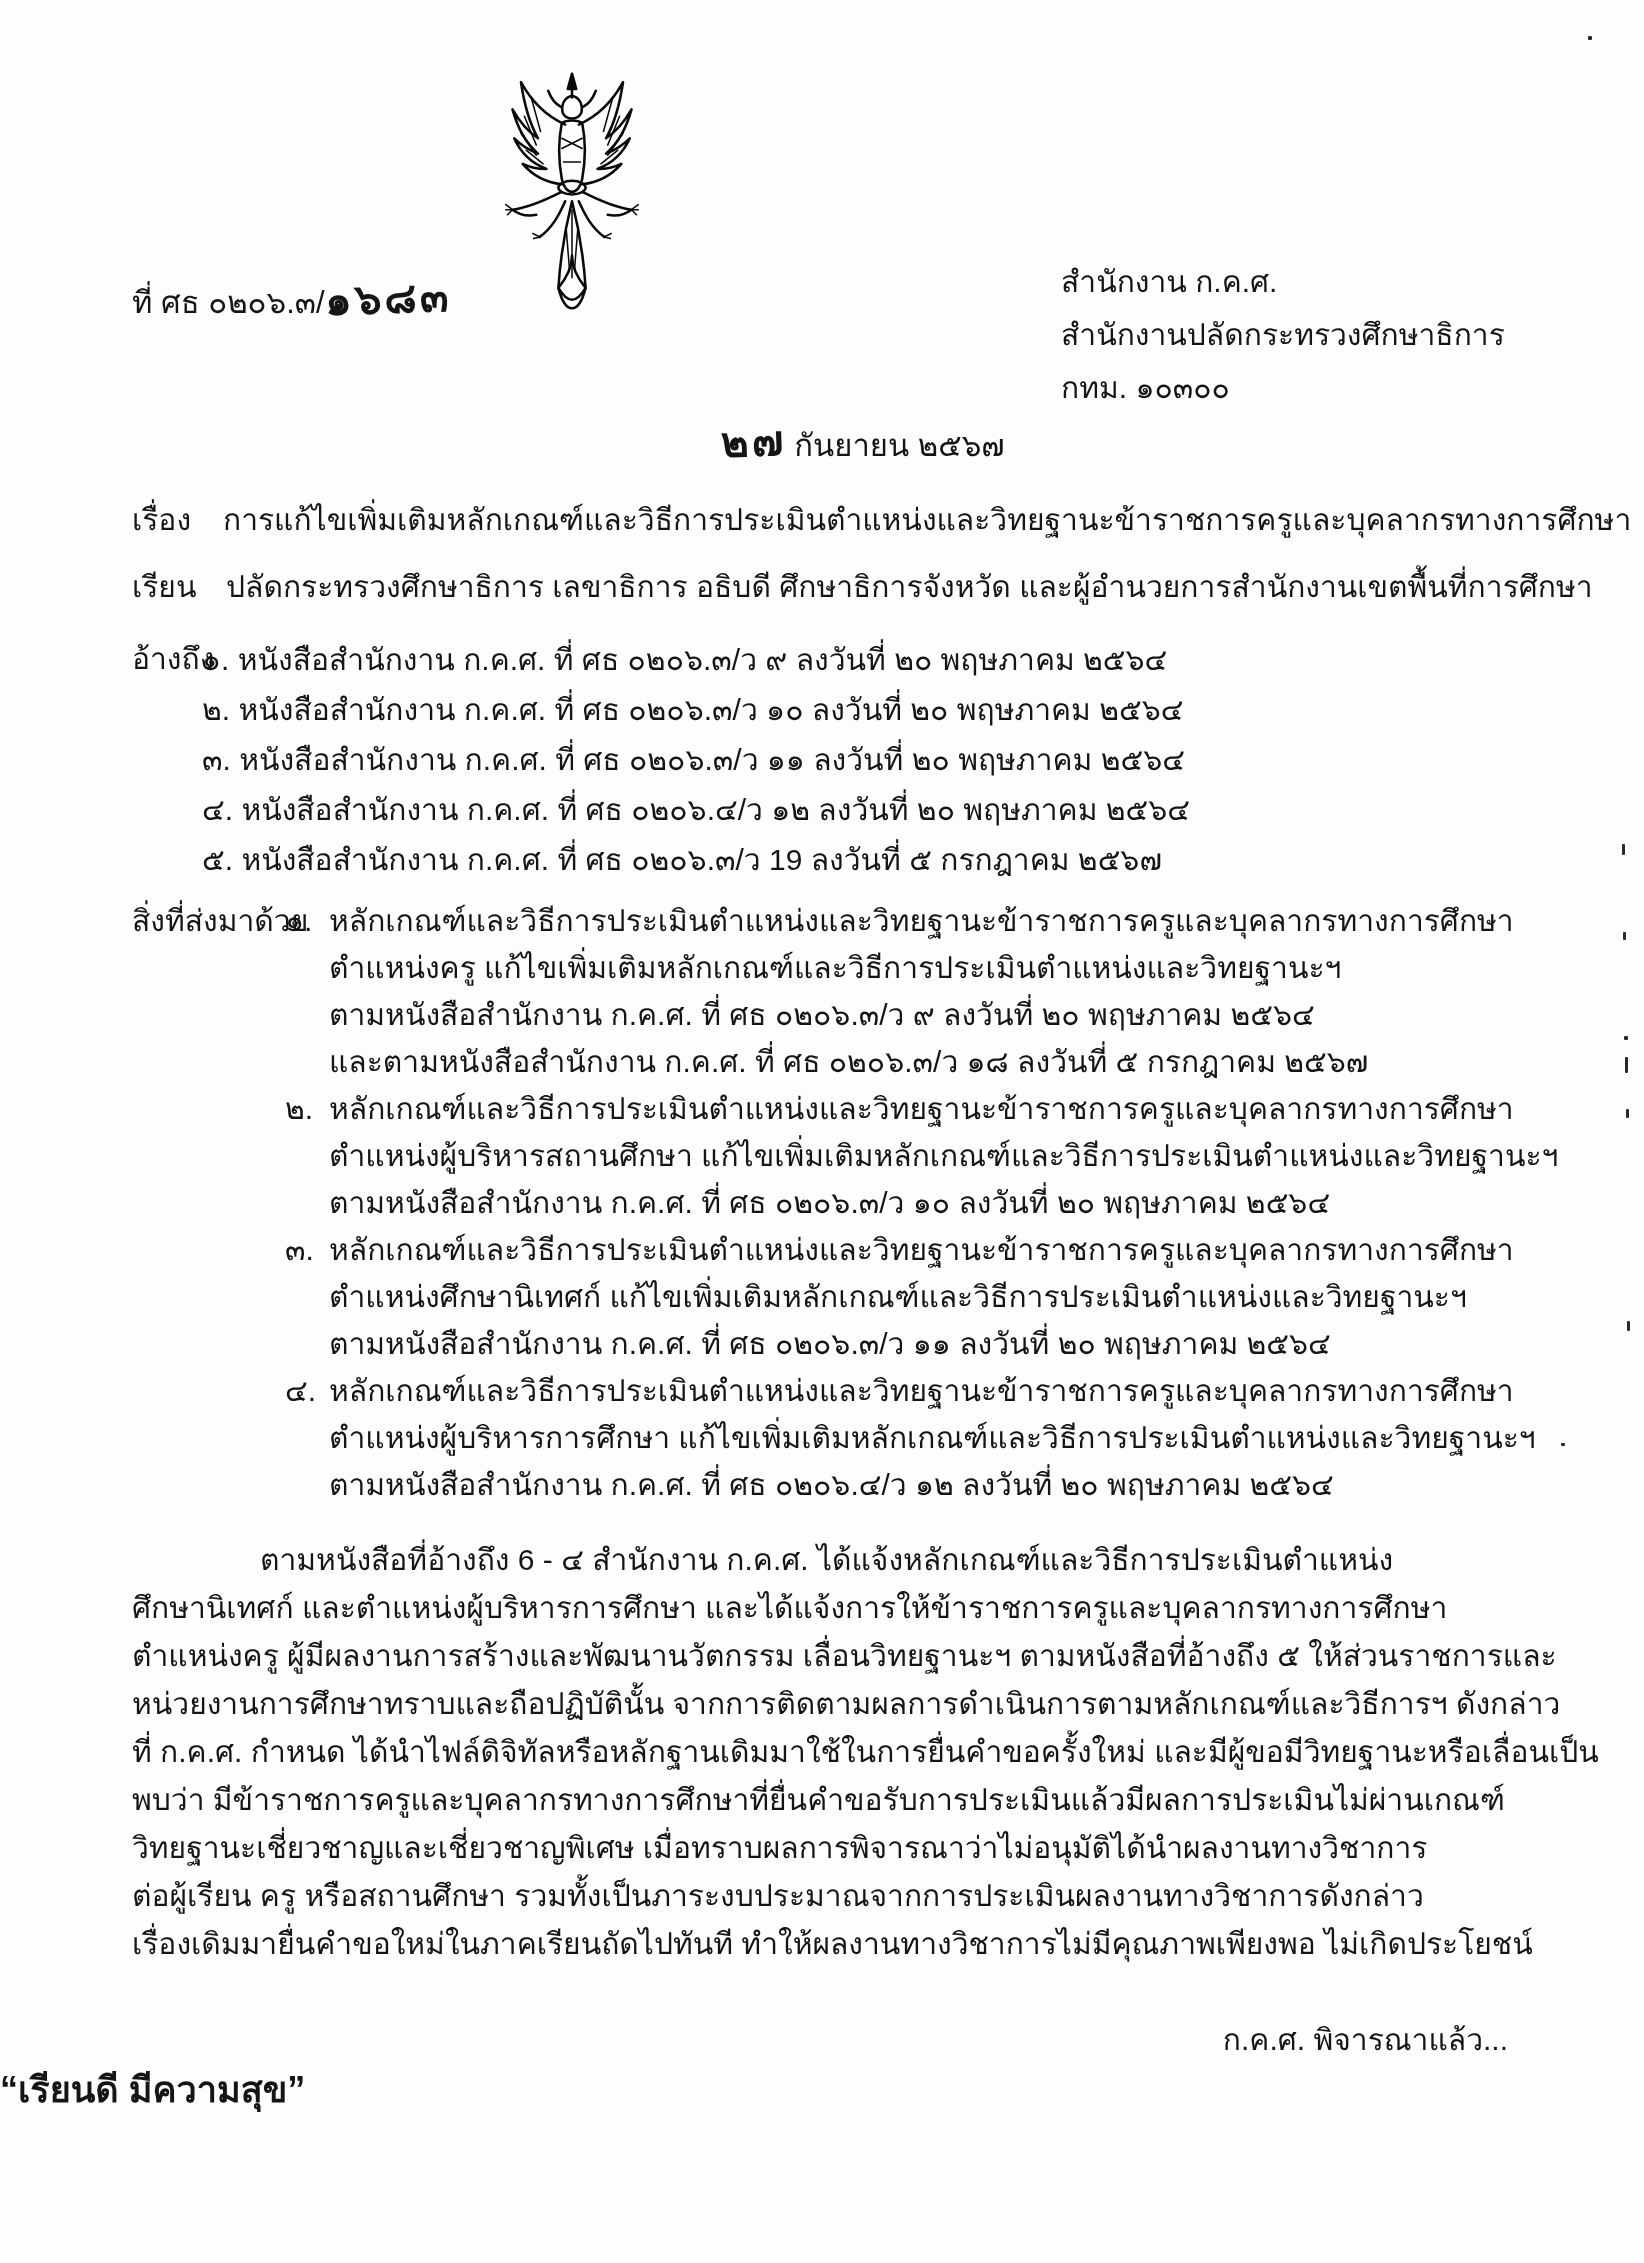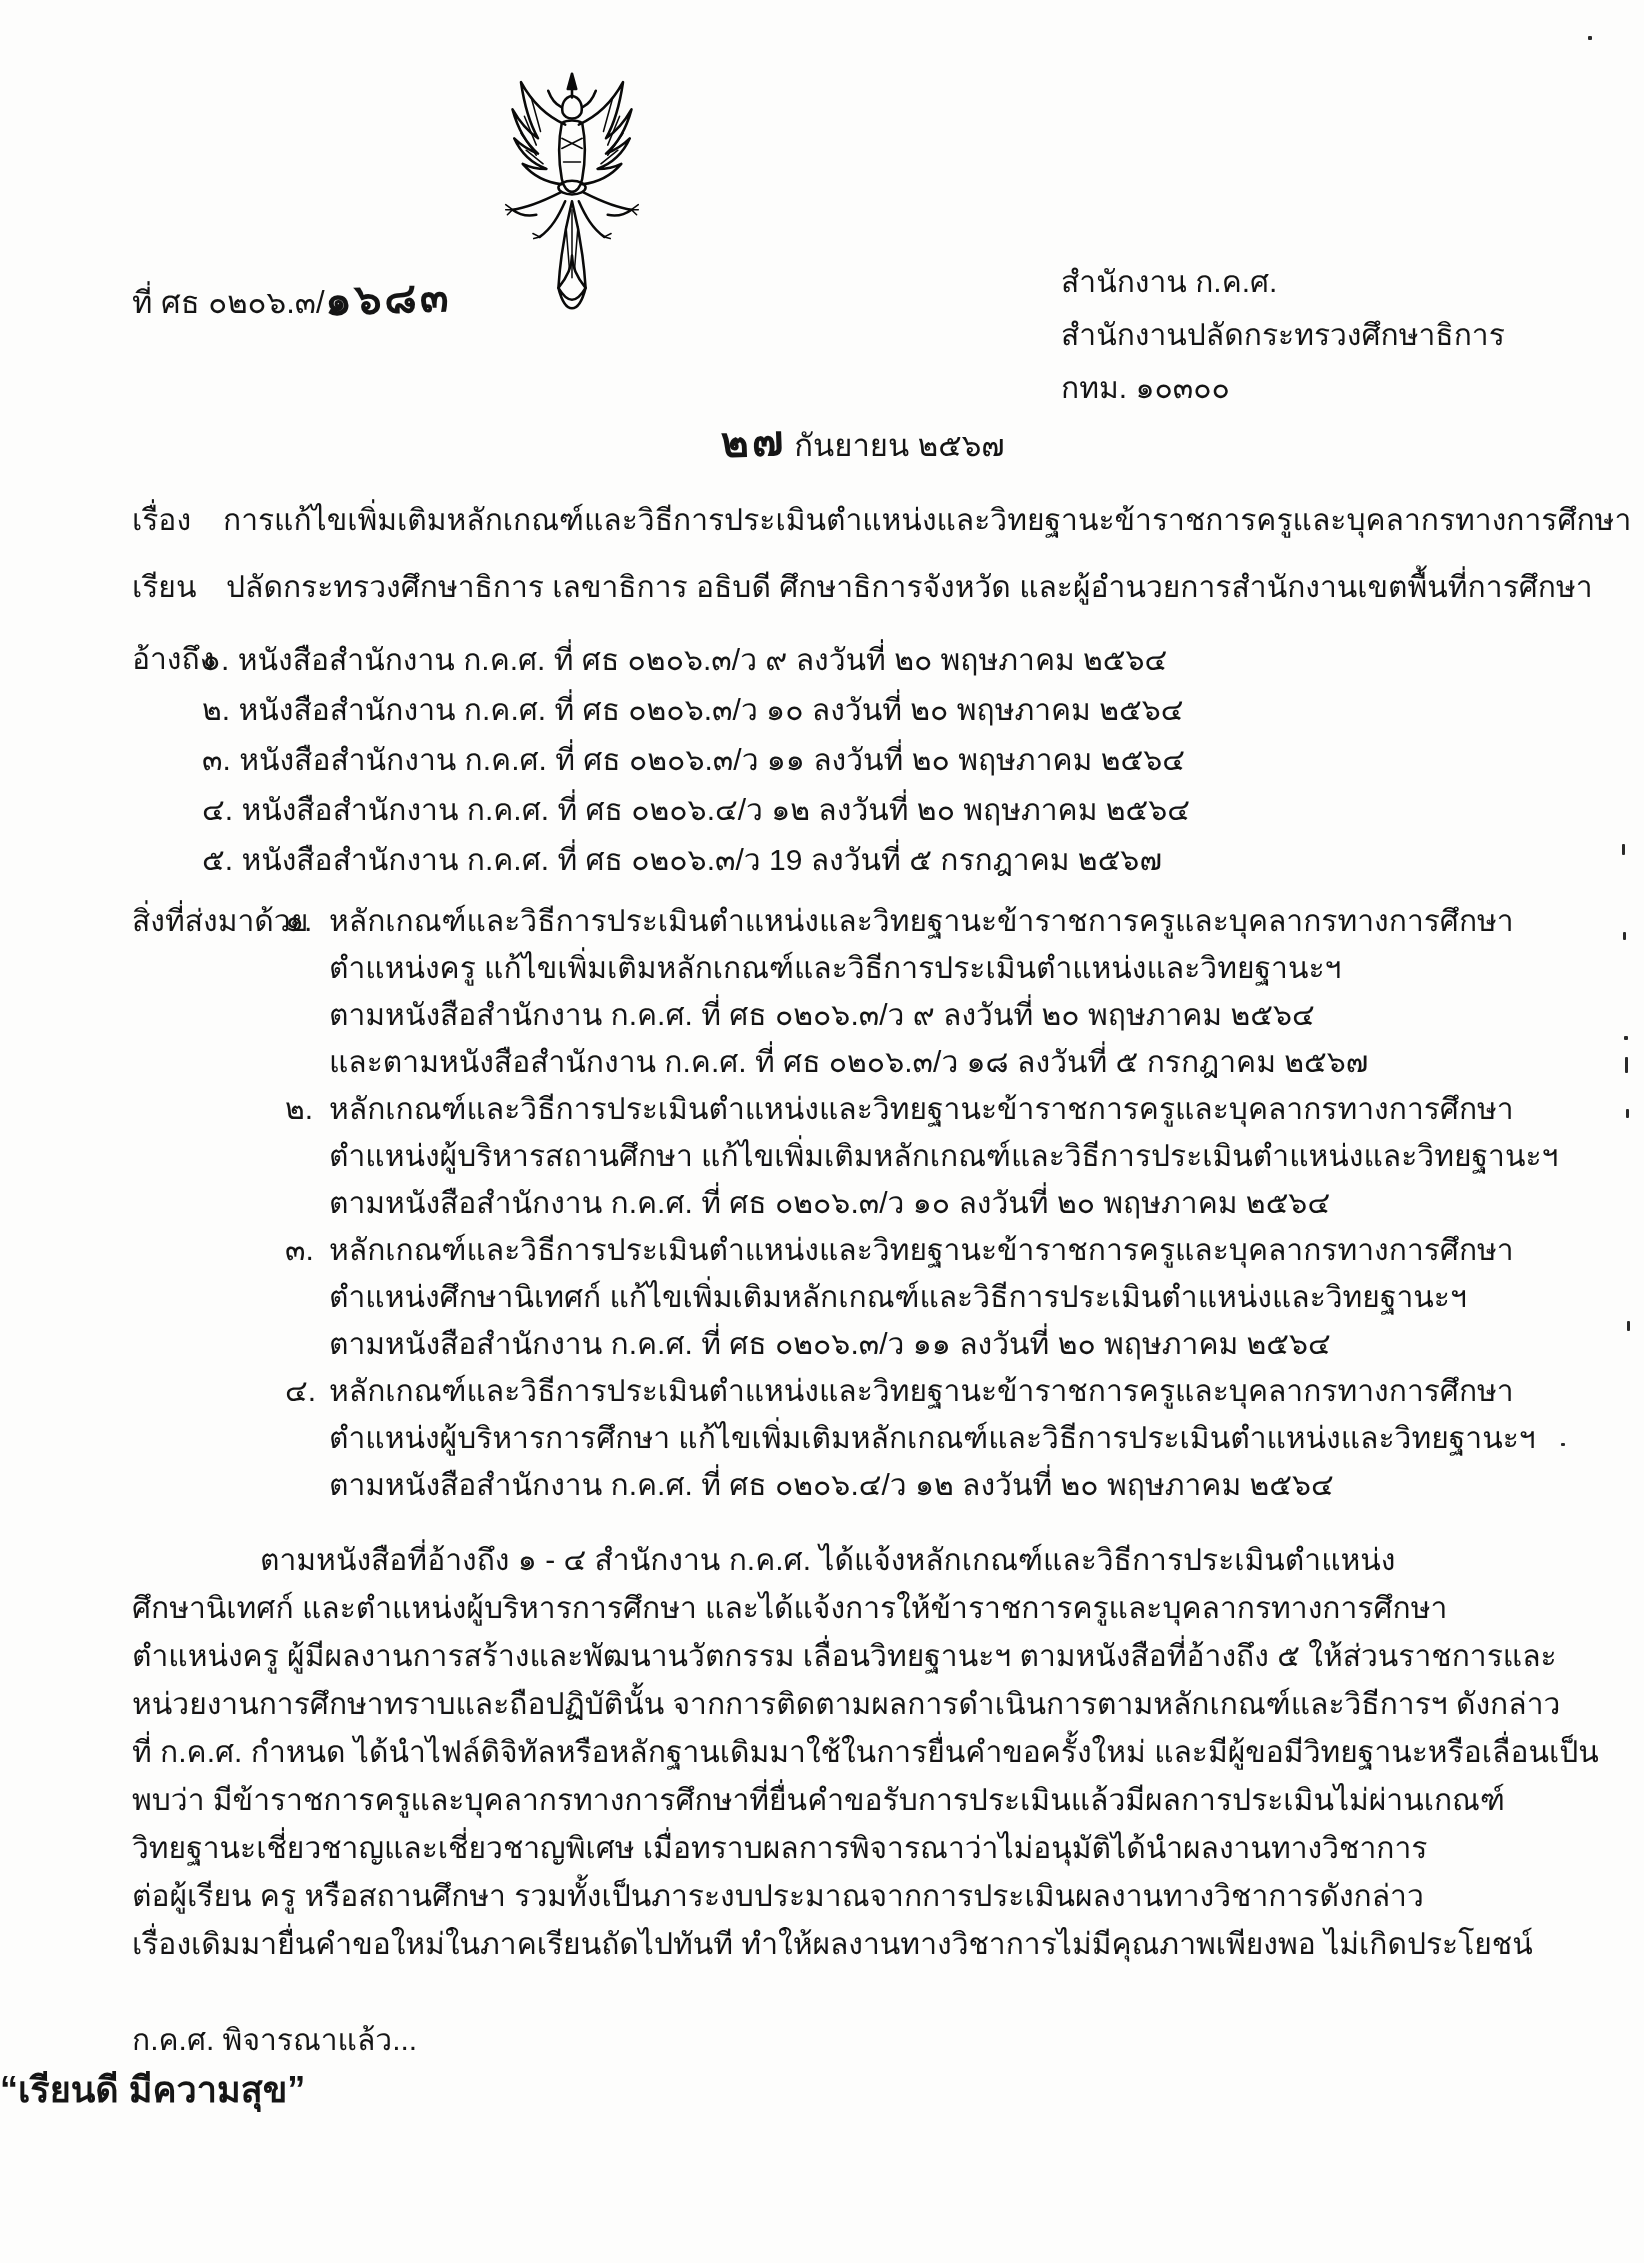--- a/index.html
+++ b/index.html
@@ -42,21 +42,21 @@
   #encl .label{position:absolute;left:0;top:0;}
   #encl .items{margin-left:153px;}
   .enc-item{display:flex;align-items:flex-start;}
   .enc-num{width:44px;flex:0 0 44px;line-height:47px;font-size:30px;}
   .enc-lines{line-height:47px;}
   .enc-lines div{white-space:nowrap;font-size:30px;}
   
   #body{left:132px;top:1536px;width:1391px;line-height:48px;}
   #body div{white-space:nowrap;font-size:30px;}
   #body .first{text-indent:128px;}
-  #closing{left:132px;top:2016px;width:1376px;font-size:30px;}
+  #closing{left:132px;top:2016px;width:1376px;text-align:right;font-size:30px;}
   #slogan{left:0;top:2061px;width:1564px;text-align:left;font-weight:700;font-size:36px;}
   
   .artifact{position:absolute;background:#2a2a2a;border-radius:1px;}
 </style>
 </head>
 <body>
 
 <div class="page">
 
   <svg id="garuda" class="abs" viewBox="0 0 200 300" aria-hidden="true">
@@ -154,21 +154,21 @@
         <div class="enc-lines">
           <div>หลักเกณฑ์และวิธีการประเมินตำแหน่งและวิทยฐานะข้าราชการครูและบุคลากรทางการศึกษา</div>
           <div>ตำแหน่งผู้บริหารการศึกษา แก้ไขเพิ่มเติมหลักเกณฑ์และวิธีการประเมินตำแหน่งและวิทยฐานะฯ</div>
           <div>ตามหนังสือสำนักงาน ก.ค.ศ. ที่ ศธ ๐๒๐๖.๔/ว ๑๒ ลงวันที่ ๒๐ พฤษภาคม ๒๕๖๔</div>
         </div>
       </div>
     </div>
   </div>
 
   <div id="body" class="abs">
-    <div class="first">ตามหนังสือที่อ้างถึง ๑ - ๔ สำนักงาน ก.ค.ศ. ได้แจ้งหลักเกณฑ์และวิธีการประเมินตำแหน่ง</div>
+    <div class="first">ตามหนังสือที่อ้างถึง 6 - ๔ สำนักงาน ก.ค.ศ. ได้แจ้งหลักเกณฑ์และวิธีการประเมินตำแหน่ง</div>
     <div>ศึกษานิเทศก์ และตำแหน่งผู้บริหารการศึกษา และได้แจ้งการให้ข้าราชการครูและบุคลากรทางการศึกษา</div>
     <div>ตำแหน่งครู ผู้มีผลงานการสร้างและพัฒนานวัตกรรม เลื่อนวิทยฐานะฯ ตามหนังสือที่อ้างถึง ๕ ให้ส่วนราชการและ</div>
     <div>หน่วยงานการศึกษาทราบและถือปฏิบัตินั้น จากการติดตามผลการดำเนินการตามหลักเกณฑ์และวิธีการฯ ดังกล่าว</div>
     <div>ที่ ก.ค.ศ. กำหนด ได้นำไฟล์ดิจิทัลหรือหลักฐานเดิมมาใช้ในการยื่นคำขอครั้งใหม่ และมีผู้ขอมีวิทยฐานะหรือเลื่อนเป็น</div>
     <div>พบว่า มีข้าราชการครูและบุคลากรทางการศึกษาที่ยื่นคำขอรับการประเมินแล้วมีผลการประเมินไม่ผ่านเกณฑ์</div>
     <div>วิทยฐานะเชี่ยวชาญและเชี่ยวชาญพิเศษ เมื่อทราบผลการพิจารณาว่าไม่อนุมัติได้นำผลงานทางวิชาการ</div>
     <div>ต่อผู้เรียน ครู หรือสถานศึกษา รวมทั้งเป็นภาระงบประมาณจากการประเมินผลงานทางวิชาการดังกล่าว</div>
     <div>เรื่องเดิมมายื่นคำขอใหม่ในภาคเรียนถัดไปทันที ทำให้ผลงานทางวิชาการไม่มีคุณภาพเพียงพอ ไม่เกิดประโยชน์</div>
   </div>
 

